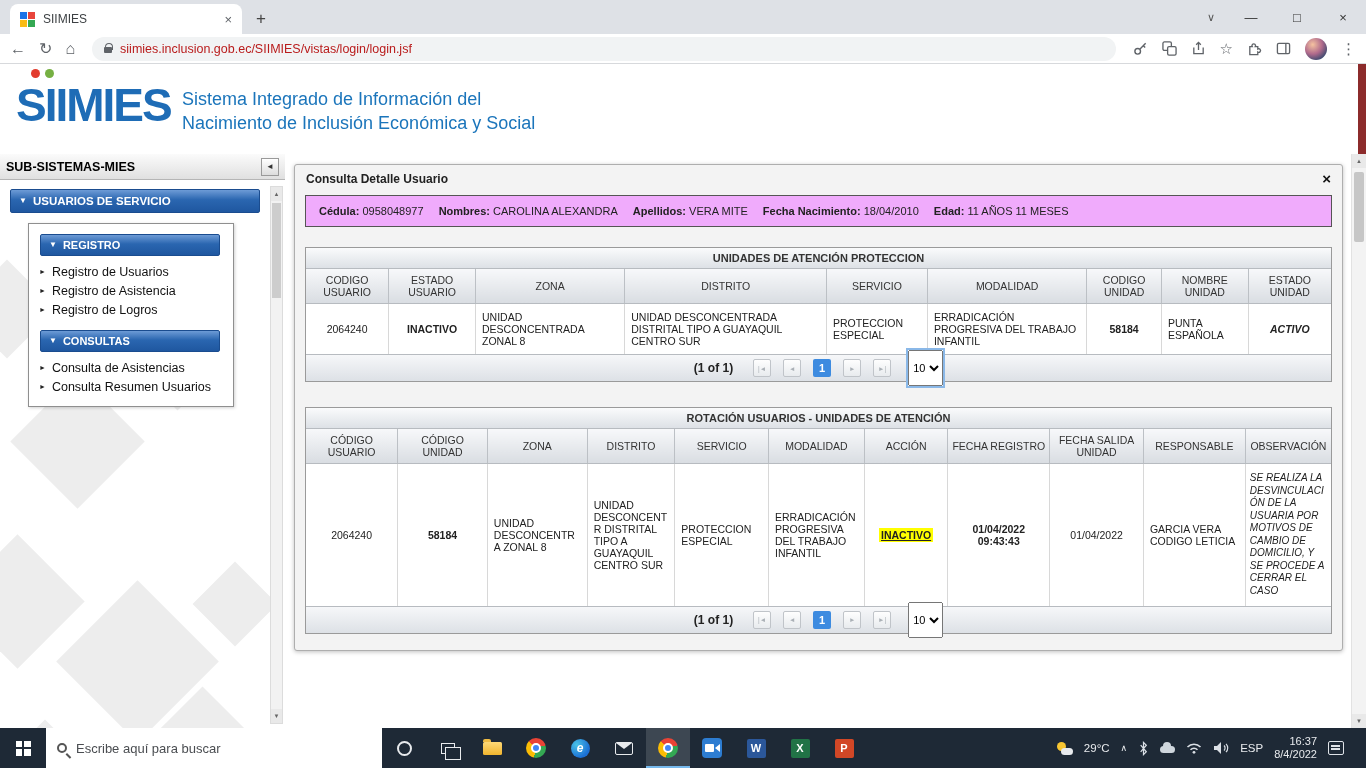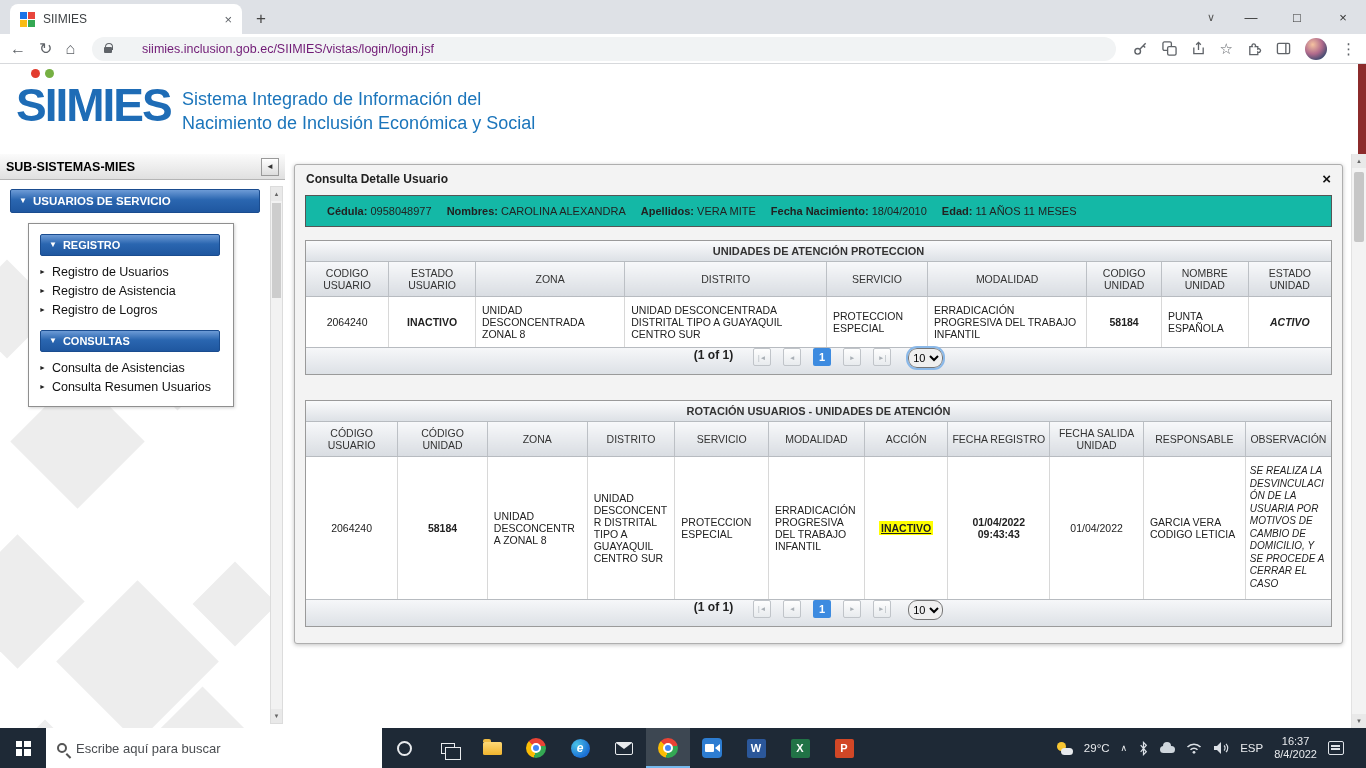--- a/index.html
+++ b/index.html
@@ -18,21 +18,21 @@
   .win-controls { margin-left:auto; display:flex; height:34px; }
   .win-btn { width:46px; display:flex; align-items:center; justify-content:center; font-size:13px; color:#333; }
   .win-btn.small { width:34px; font-size:11px; color:#555; }
 
   
   .toolbar { position:absolute; top:34px; left:0; right:0; height:30px; background:#fff; border-bottom:1px solid #d7d9dc; display:flex; align-items:center; padding:0 10px; gap:13px; }
   .nav-ic { font-size:16px; color:#5f6368; line-height:1; }
   .urlbar { flex:1; height:24px; background:#f1f3f4; border-radius:12px; display:flex; align-items:center; gap:8px; padding:0 12px; margin:0 4px; }
   .lock { width:8px; height:6px; background:#5f6368; border-radius:1px; position:relative; margin-top:3px; flex:none; }
   .lock::before { content:""; position:absolute; top:-4px; left:1px; width:6px; height:6px; border:1.5px solid #5f6368; border-bottom:none; border-radius:4px 4px 0 0; }
-  .url-text { font-size:12.5px; color:#701a75;margin-left:22px; }
+  .url-text { font-size:12.5px; color:#b91c1c; }
   .tb-right { display:flex; align-items:center; gap:14px; }
   .tb-right svg { display:block; }
   .glyph-ic { font-size:15px; color:#5f6368; line-height:1; }
   .avatar { width:22px; height:22px; border-radius:50%; background:radial-gradient(circle at 35% 30%, #f5c2a0, #b06a8c 45%, #37486e 80%, #16233c); }
 
   
   .appheader { position:absolute; top:64px; left:0; right:0; height:90px; background:#fff; }
   .siimies-logo { position:absolute; left:16px; top:14px; font-size:46px; font-weight:bold; color:#1e6cb6; letter-spacing:-2px; }
   .logo-dot { position:absolute; width:9px; height:9px; border-radius:50%; }
   .ld1 { left:31px; top:5px; background:#e23c2e; }
@@ -88,42 +88,42 @@
   .sb-thumb { position:absolute; top:16px; left:1px; right:1px; height:95px; background:#cdcdcd; }
 
   
   .main { position:absolute; left:286px; top:0; right:15px; bottom:0; background:#fff; }
   .main-scroll { position:absolute; right:0; top:0; width:15px; height:100%; background:#f3f3f3; border-left:1px solid #e2e2e2; display:flex; flex-direction:column; justify-content:space-between; z-index:3; }
   .main-thumb { position:absolute; top:18px; left:2px; right:2px; height:70px; background:#c6c6c6; border-radius:2px; }
 
   .panel { margin:10px 8px; border:1px solid #aeaeae; border-radius:3px; background:#f3f3f3; box-shadow:0 1px 4px rgba(0,0,0,.25); padding-bottom:16px; }
   .panel-titlebar { height:27px; display:flex; align-items:center; padding:0 11px; font-weight:bold; font-size:12px; color:#222; }
   .panel-close { margin-left:auto; font-size:15px; font-weight:bold; color:#111; line-height:1; }
-  .info-box { margin:3px 10px 13px; border:1px solid #555; background:#14b8a6; padding:9px 21px; font-size:11px; color:#222; }
+  .info-box { margin:3px 10px 20px; border:1px solid #555; background:#f0abfc; padding:9px 13px; font-size:11px; color:#222; }
   .info-box b { font-weight:bold; }
   .iv { margin-right:12px; }
 
   .tblbox { margin:0 10px; border:1px solid #9a9a9a; background:#fff; }
   .tbl-title { height:21px; background:linear-gradient(#fafbfc,#dde1e6); border-bottom:1px solid #b7bbc0; display:flex; align-items:center; justify-content:center; font-weight:bold; font-size:11px; color:#333; }
   table { width:100%; border-collapse:collapse; table-layout:fixed; }
   th { background:linear-gradient(#f7f8fa,#d9dde2); border-right:1px solid #bcc0c5; border-bottom:1px solid #b7bbc0; font-size:10.5px; font-weight:normal; color:#333; padding:5px 3px; text-align:center; }
   th:last-child { border-right:none; }
   td { font-size:10.5px; color:#222; padding:7px 6px; border-right:1px solid #d8d8d8; vertical-align:middle; word-wrap:break-word; }
   td:last-child { border-right:none;font-style:italic; }
   .ctr { text-align:center; }
   .b { font-weight:bold; }
   .t2 td { height:142px; }
   .t2 td.obs { font-size:10px; line-height:12.5px; padding:6px 4px; }
   .action-badge { background:#ffff00; font-weight:bold; text-decoration:underline; padding:1px 2px; }
 
-  .paginator { height:27px; background:linear-gradient(#f6f7f9,#dde1e6); border-top:1px solid #b7bbc0; display:flex; align-items:flex-start; justify-content:center; gap:12px; }
+  .paginator { height:27px; background:linear-gradient(#f6f7f9,#dde1e6); border-top:1px solid #b7bbc0; display:flex; align-items:center; justify-content:center; gap:12px; }
   .pg-label { font-weight:bold; font-size:12px; color:#222; margin-right:8px; }
   .pg-btn { width:18px; height:18px; border:1px solid #c0c4c9; background:linear-gradient(#fefefe,#e8ebee); color:#aab0b6; font-size:6.5px; display:flex; align-items:center; justify-content:center; border-radius:2px; }
   .pg-page { width:18px; height:18px; background:#3d8be0; color:#fff; font-weight:bold; font-size:11px; display:flex; align-items:center; justify-content:center; border-radius:2px; }
-  .pg-select { height:20px; font-size:11px; margin-left:5px;border-radius:9px; }
+  .pg-select { height:36px; font-size:11px; margin-left:5px; }
   .sel-focused { outline:2px solid #8ab8e8; }
   .tbl-gap { height:25px; }
 
   
   .taskbar { position:absolute; bottom:0; left:0; right:0; height:40px; background:#1e2936; display:flex; align-items:stretch; color:#e8eaed; }
   .tb-start { width:46px; display:flex; align-items:center; justify-content:center; }
   .win-grid { width:15px; height:15px; display:grid; grid-template:1fr 1fr/1fr 1fr; gap:2px; }
   .win-grid span { background:#fff; }
   .tb-search { width:336px; background:#fff; display:flex; align-items:center; gap:9px; padding:0 11px; }
   .mag { width:10px; height:10px; border:2px solid #555; border-radius:50%; position:relative; flex:none; }
@@ -148,21 +148,21 @@
   .word { background:#2b579a; } .excel { background:#217346; } .ppt { background:#d24726; }
   .tray { margin-left:auto; display:flex; align-items:center; gap:11px; padding-right:6px; }
   .weather { display:flex; align-items:flex-start; gap:11px; }
   .wicon { width:17px; height:13px; position:relative; }
   .wicon::before { content:""; position:absolute; top:0; left:1px; width:9px; height:9px; border-radius:50%; background:#f8c632; }
   .wicon::after { content:""; position:absolute; bottom:0; right:0; width:12px; height:7px; border-radius:6px; background:#e8eaed; }
   .tray-txt { font-size:11.5px; color:#e8eaed; }
   .chev { font-size:9px; }
   .cloud { width:15px; height:7px; background:#cfd6dd; border-radius:7px; position:relative; margin-top:3px; }
   .cloud::before { content:""; position:absolute; top:-4px; left:3px; width:8px; height:8px; border-radius:50%; background:#cfd6dd; }
-  .clock { text-align:center; font-size:11px; line-height:13px; }
+  .clock { text-align:right; font-size:11px; line-height:13px; }
   .notif { width:16px; height:14px; border:1.5px solid #dfe3e8; border-radius:2px; position:relative; }
   .notif::after { content:""; position:absolute; left:2px; top:3px; width:9px; height:1.5px; background:#dfe3e8; box-shadow:0 3px 0 #dfe3e8; }
   .show-desk { width:5px; border-left:1px solid rgba(255,255,255,.3); }
   .traysvg { display:block; }
 </style>
 </head>
 <body>
 
 <div class="tabbar">
   <div class="tab">

